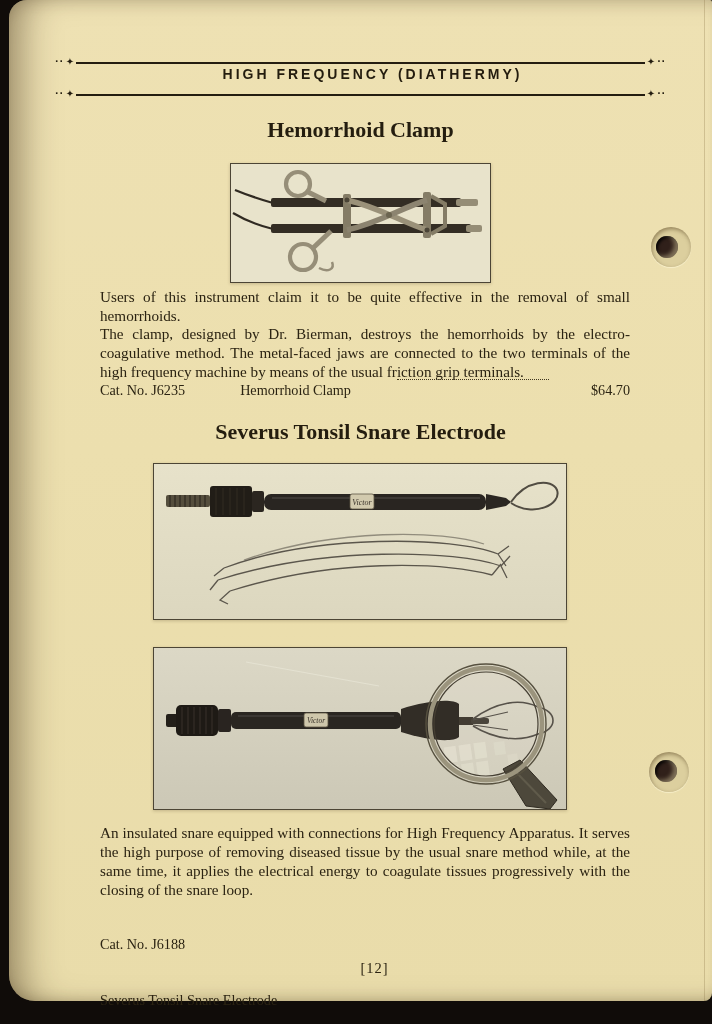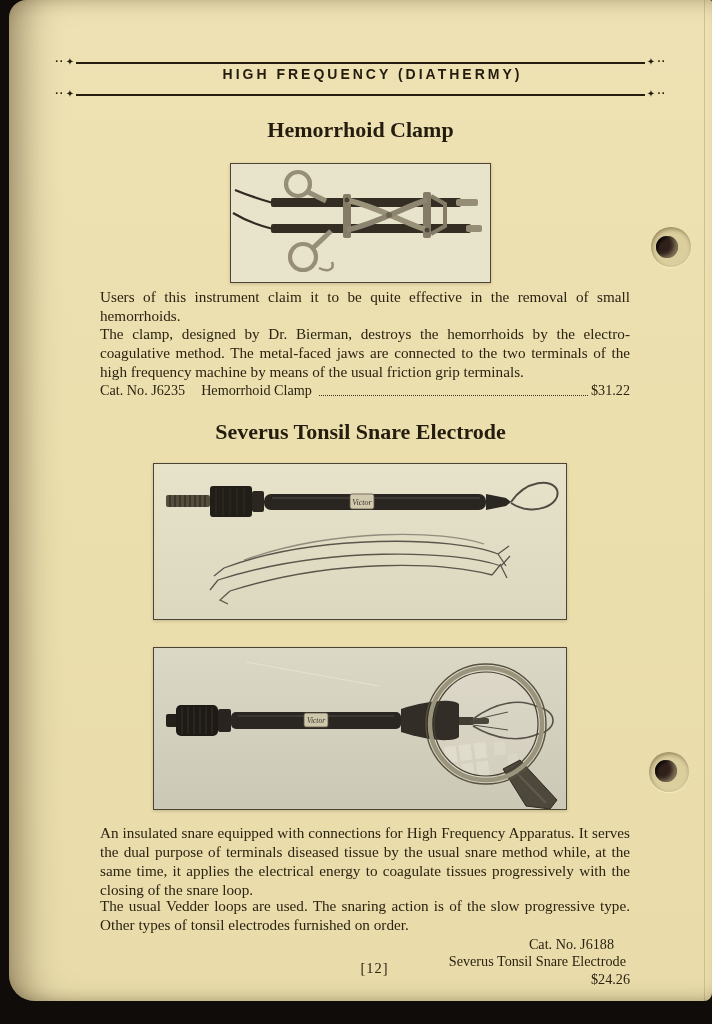--- a/index.html
+++ b/index.html
@@ -20,22 +20,22 @@
 
   .hdr{position:absolute;top:66px;left:12px;width:100%;text-align:center;
        font:700 14px "Liberation Sans",sans-serif;letter-spacing:3px;color:#231c0e;}
 
   .sec-title{position:absolute;left:0;width:100%;text-align:center;
              font-family:"Liberation Serif",serif;font-weight:700;font-size:22px;color:#241d0f;}
 
   .para{position:absolute;left:91px;width:530px;text-align:justify;
         font-size:15.2px;line-height:1.26;color:#2b2312;}
 
-  .catrow{position:absolute;left:91px;width:530px;display:flex;align-items:flex-end;
-          font-size:14.2px;color:#2b2312;white-space:nowrap;}
+  .catrow{position:absolute;left:91px;width:530px;display:flex;align-items:flex-start;
+          font-size:14.2px;color:#2b2312;white-space:nowrap;gap:39px;}
   .cat-no{margin-right:16px;}
   .cat-name{margin-right:4px;}
   .leader{flex:1;border-bottom:1.5px dotted #40361f;margin:0 3px;transform:translateY(-3px);}
 
   .photo{position:absolute;border:1.5px solid #4c4535;box-shadow:0 1px 3px rgba(80,60,30,.25);font-family:Liberation Serif, serif;}
   .photo svg{display:block;width:100%;height:100%;}
   #photo1{left:221px;top:163px;width:259px;height:118px;background:#e8e3cb;}
   #photo2{left:144px;top:463px;width:412px;height:155px;background:#e5e0c8;}
   #photo3{left:144px;top:647px;width:412px;height:161px;background:#d9d5c3;}
 
@@ -99,21 +99,21 @@
       </svg>
     </div>
 
     <div class="para" style="top:324px;">The clamp, designed by Dr. Bierman, destroys the hemorrhoids by the electro-coagulative method.  The metal-faced jaws are connected to the two terminals of the high frequency machine by means of the usual friction grip terminals.</div>
     <div class="para" style="top:287px;">Users of this instrument claim it to be quite effective in the removal of small hemorrhoids.</div>
 
     <div class="catrow" style="top:382px;">
       <span class="cat-no">Cat. No. J6235</span>
       <span class="cat-name">Hemorrhoid Clamp</span>
       <span class="leader"></span>
-      <span class="price">$31.22</span>
+      <span class="price">$64.70</span>
     </div>
 
     <div class="sec-title" style="top:419px;">Severus Tonsil Snare Electrode</div>
 
     <div class="photo" id="photo2">
       <svg viewBox="0 0 412 155" preserveAspectRatio="none">
         <defs>
           <linearGradient id="g2" x1="0" y1="0" x2="0" y2="1">
             <stop offset="0" stop-color="#e7e2ca"></stop>
               <stop offset="1" stop-color="#dcd7bf"></stop>
@@ -208,22 +208,21 @@
           <path d="M384,59 C404,63 404,82 384,86" stroke-width="1.6"></path>
         </g>
         <polygon points="349,121 366,112 403,152 396,161 372,158" fill="#4d483b" stroke="#2f2a21" stroke-width="1"></polygon>
         <path d="M360,122 L392,155" stroke="#6e6856" stroke-width="2" opacity=".6"></path>
         <circle cx="332" cy="76" r="60" stroke="#56503f" stroke-width="1.4" fill="none"></circle>
         <circle cx="332" cy="76" r="56" stroke="#9b947d" stroke-width="4.5" fill="none"></circle>
         <circle cx="332" cy="76" r="52" stroke="#453f33" stroke-width="1.2" fill="none"></circle>
       </svg>
     </div>
 
-    <div class="para" style="top:823px;">An insulated snare equipped with connections for High Frequency Apparatus. It serves the dual purpose of terminals diseased tissue by the usual snare method while, at the same time, it applies the electrical energy to coagulate tissues progressively with the closing of the snare loop.</div>
-    <div class="para" style="top:896px;">The usual Vedder loops are used.  The snaring action is of the slow progressive type.  Other types of tonsil electrodes furnished on order.</div>
+    <div class="para" style="top:823px;">An insulated snare equipped with connections for High Frequency Apparatus. It serves the high purpose of removing diseased tissue by the usual snare method while, at the same time, it applies the electrical energy to coagulate tissues progressively with the closing of the snare loop.</div>
 
     <div class="catrow" style="top:936px;flex-direction:column;">
       <span class="cat-no">Cat. No. J6188</span>
       <span class="cat-name">Severus Tonsil Snare Electrode</span>
       <span class="leader"></span>
       <span class="price">$24.26</span>
     </div>
 
     <div class="pageno">[12]</div>
 

